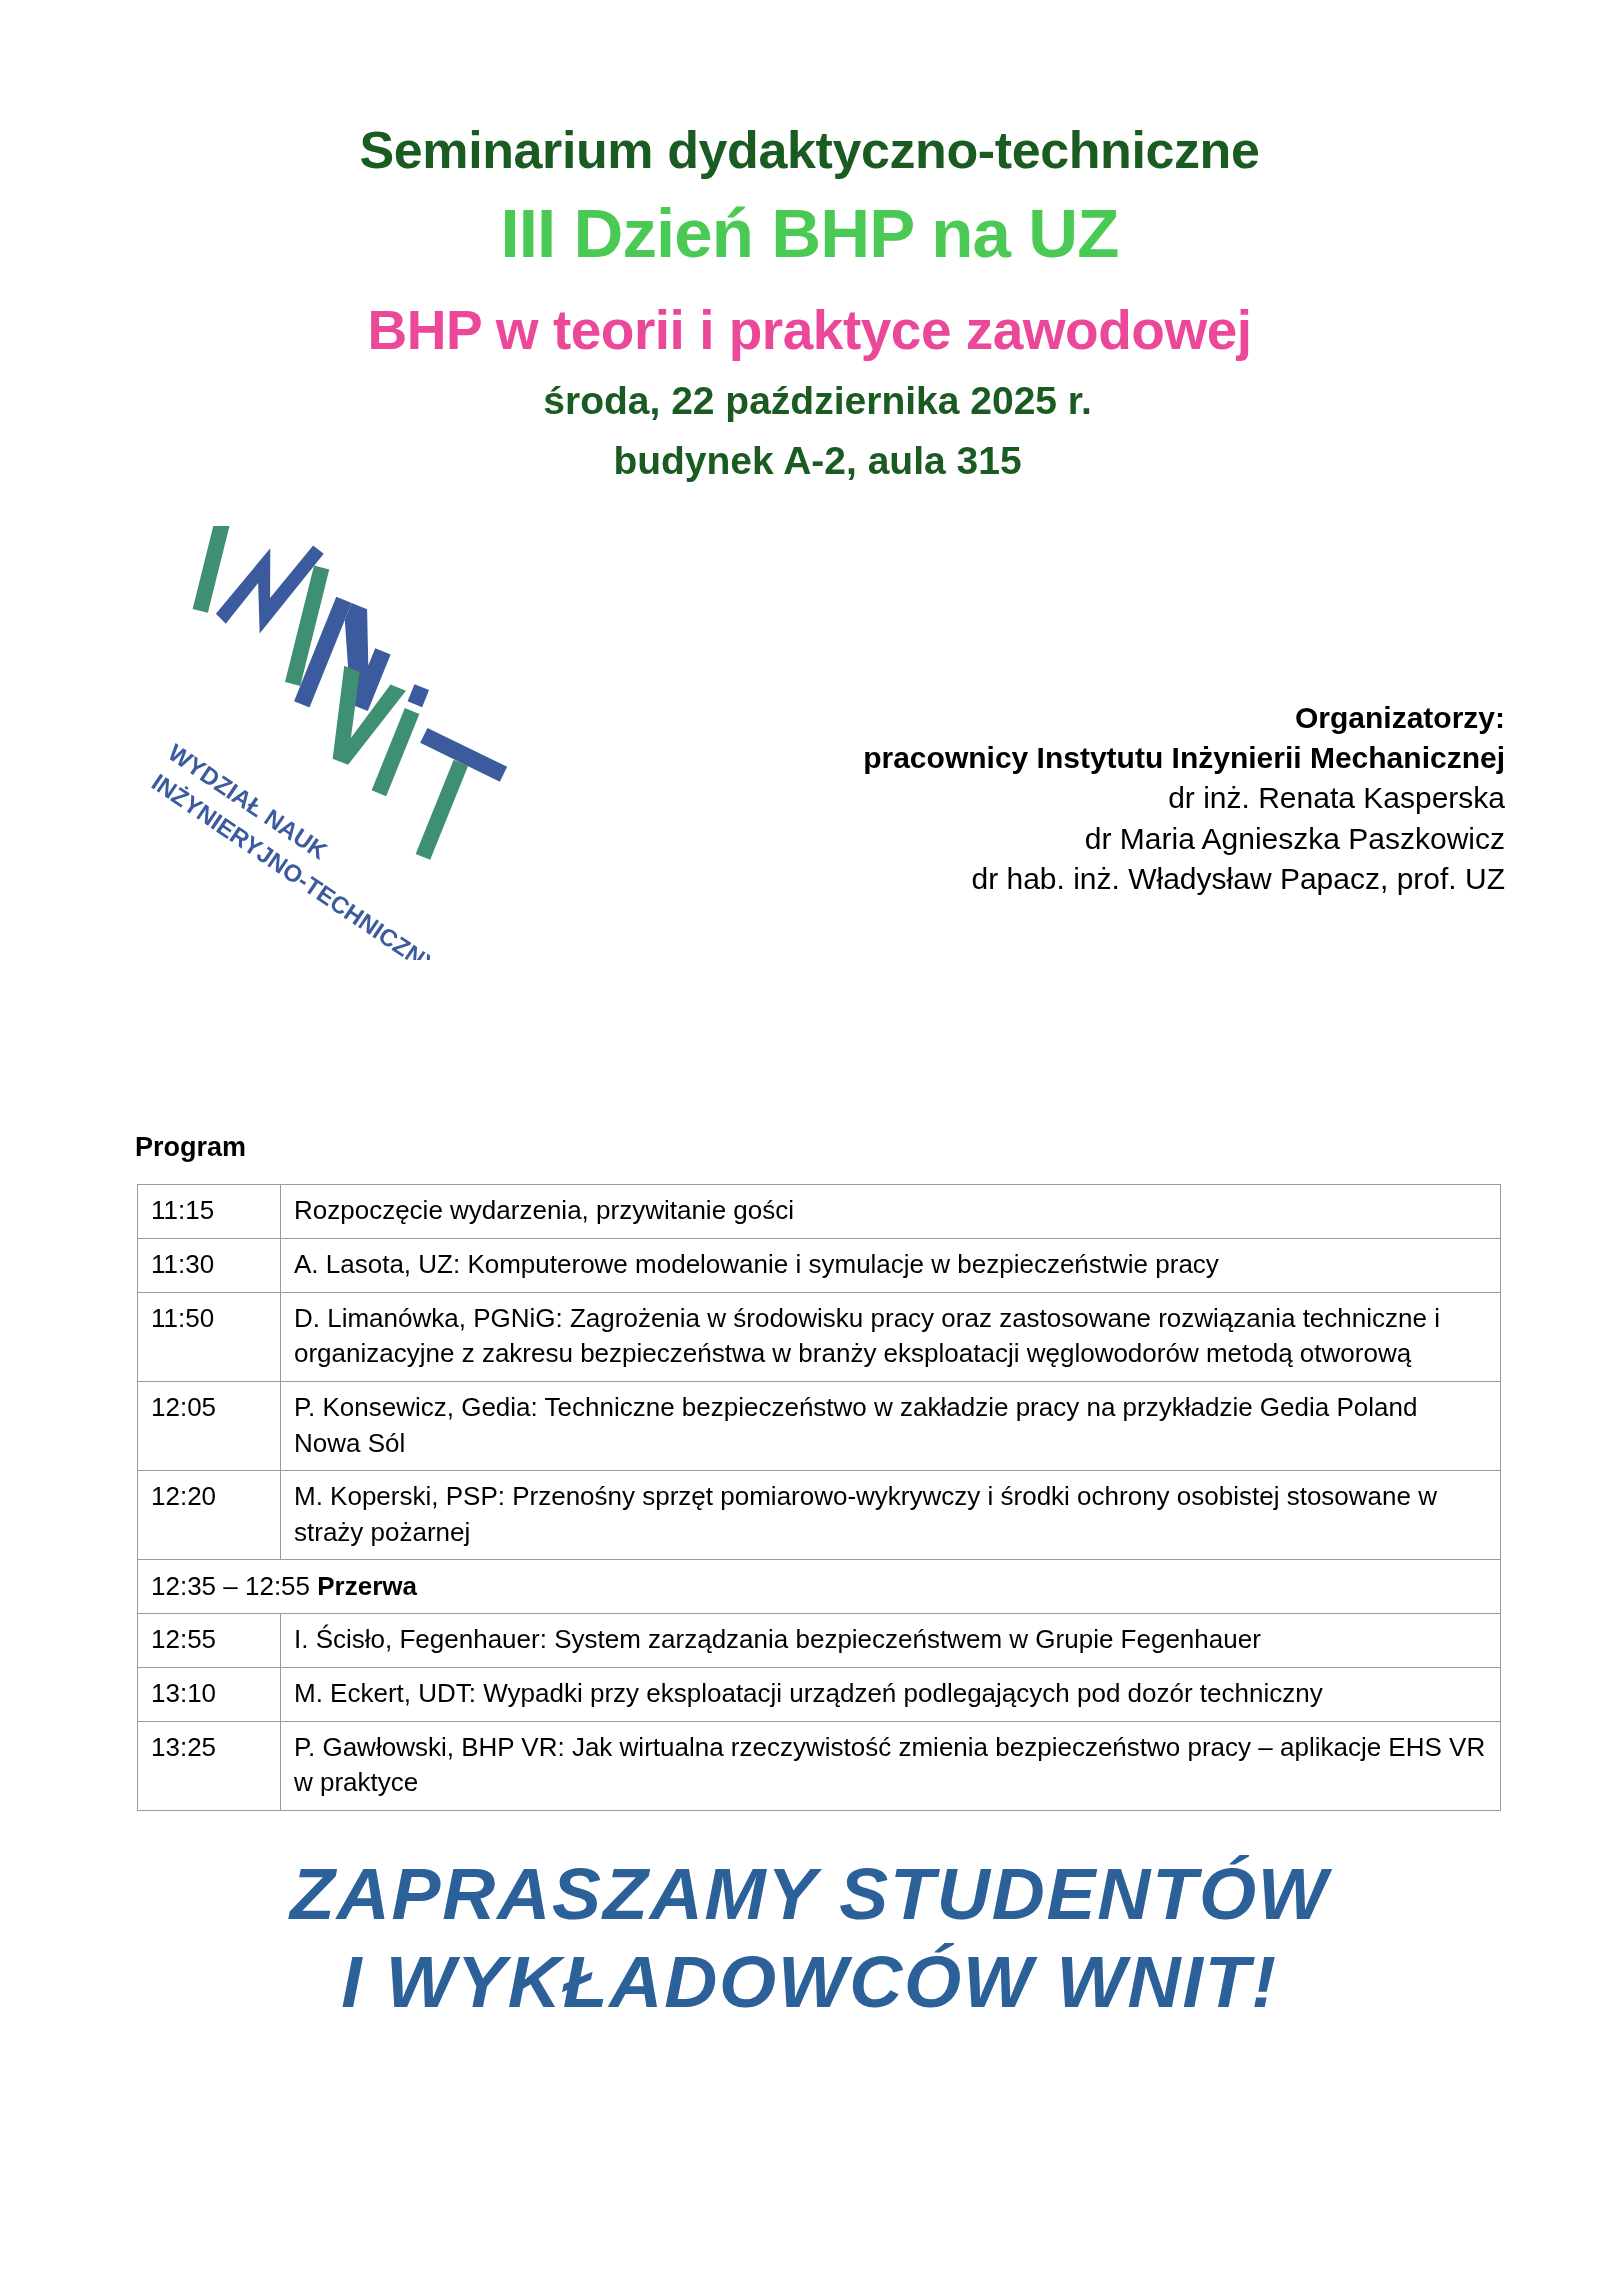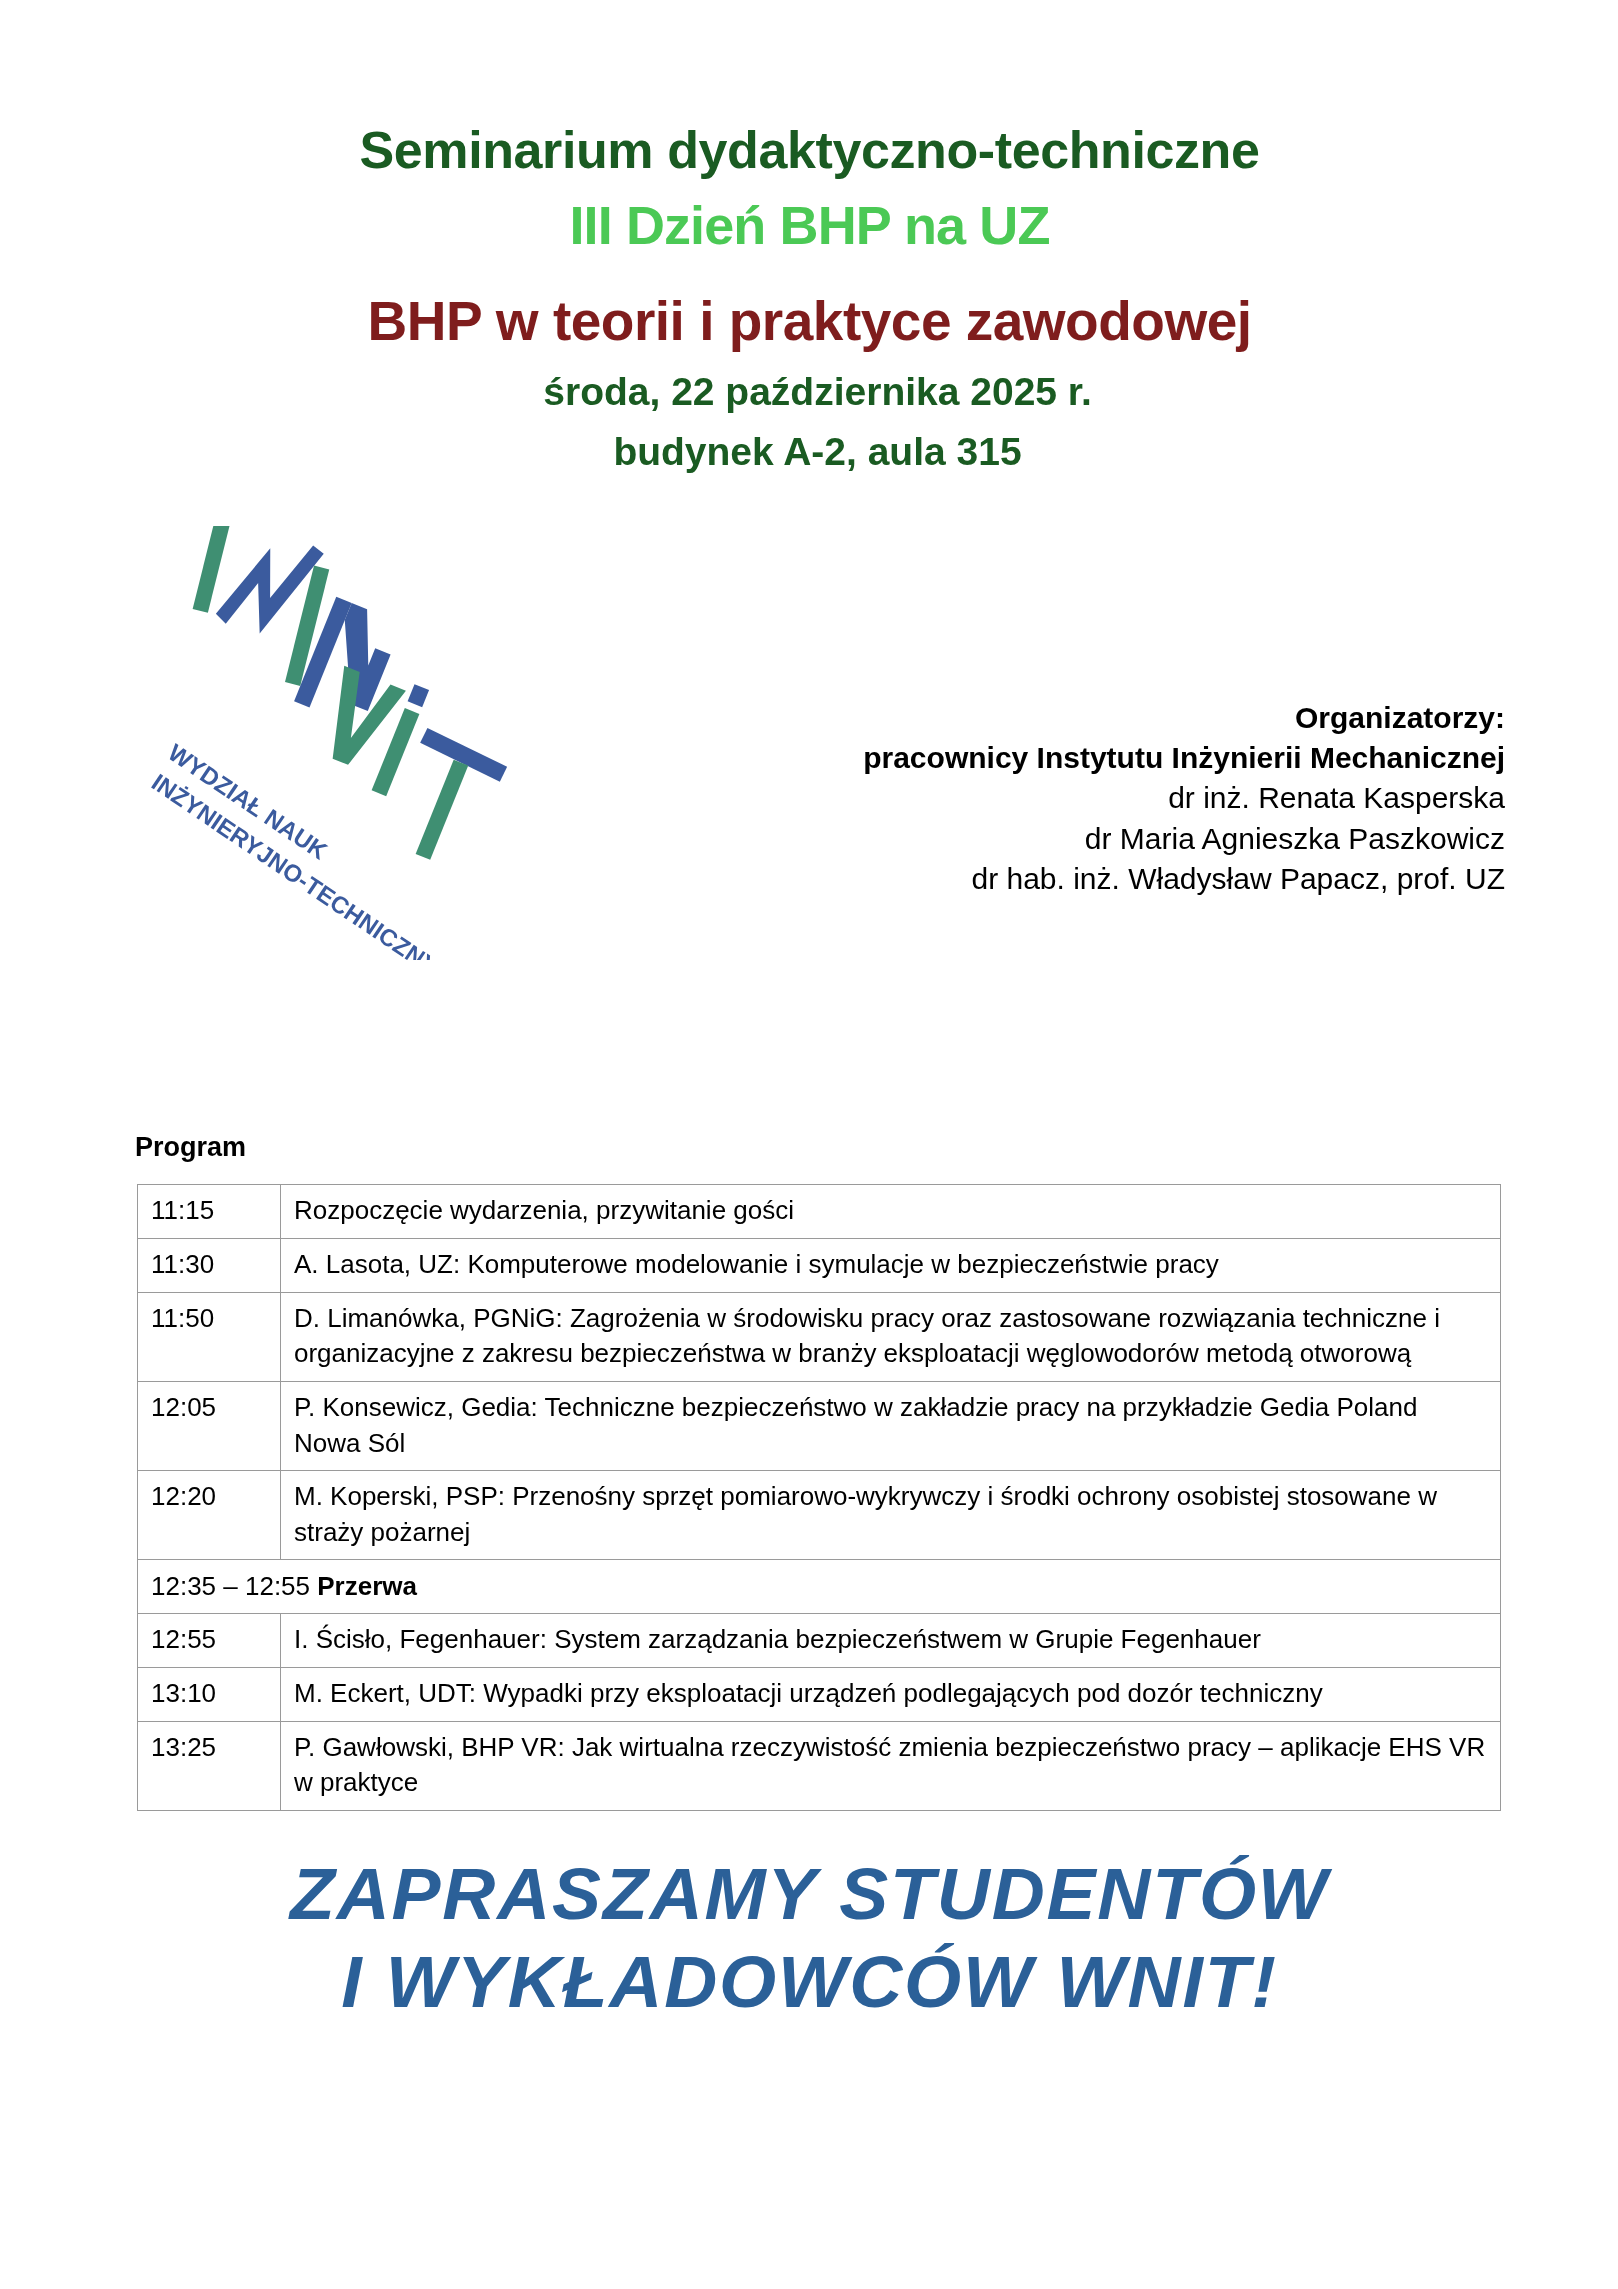--- a/index.html
+++ b/index.html
@@ -40,36 +40,36 @@
     font-size: 52px;
     line-height: 1.08;
     letter-spacing: -0.4px;
     color: #1a5b22;
     white-space: nowrap;
   }
 
   .h-main {
     font-family: "Liberation Sans", sans-serif;
     font-weight: bold;
-    font-size: 54px;
+    font-size: 69px;
     line-height: 1.12;
     letter-spacing: -0.9px;
     color: #4bc955;
     margin-top: 16.6px;
     white-space: nowrap;
   }
 
   .h-sub {
     font-family: "Liberation Sans", sans-serif;
     font-weight: bold;
     font-size: 55px;
     line-height: 1.12;
     letter-spacing: -0.5px;
-    color: #7f1d1d;
-    margin-top: 36px;
+    color: #ec4899;
+    margin-top: 28px;
     white-space: nowrap;
   }
 
   .h-date,
   .h-place {
     font-family: "Liberation Sans", sans-serif;
     font-weight: bold;
     font-size: 39px;
     line-height: 1.2;
     color: #1a5b22;

